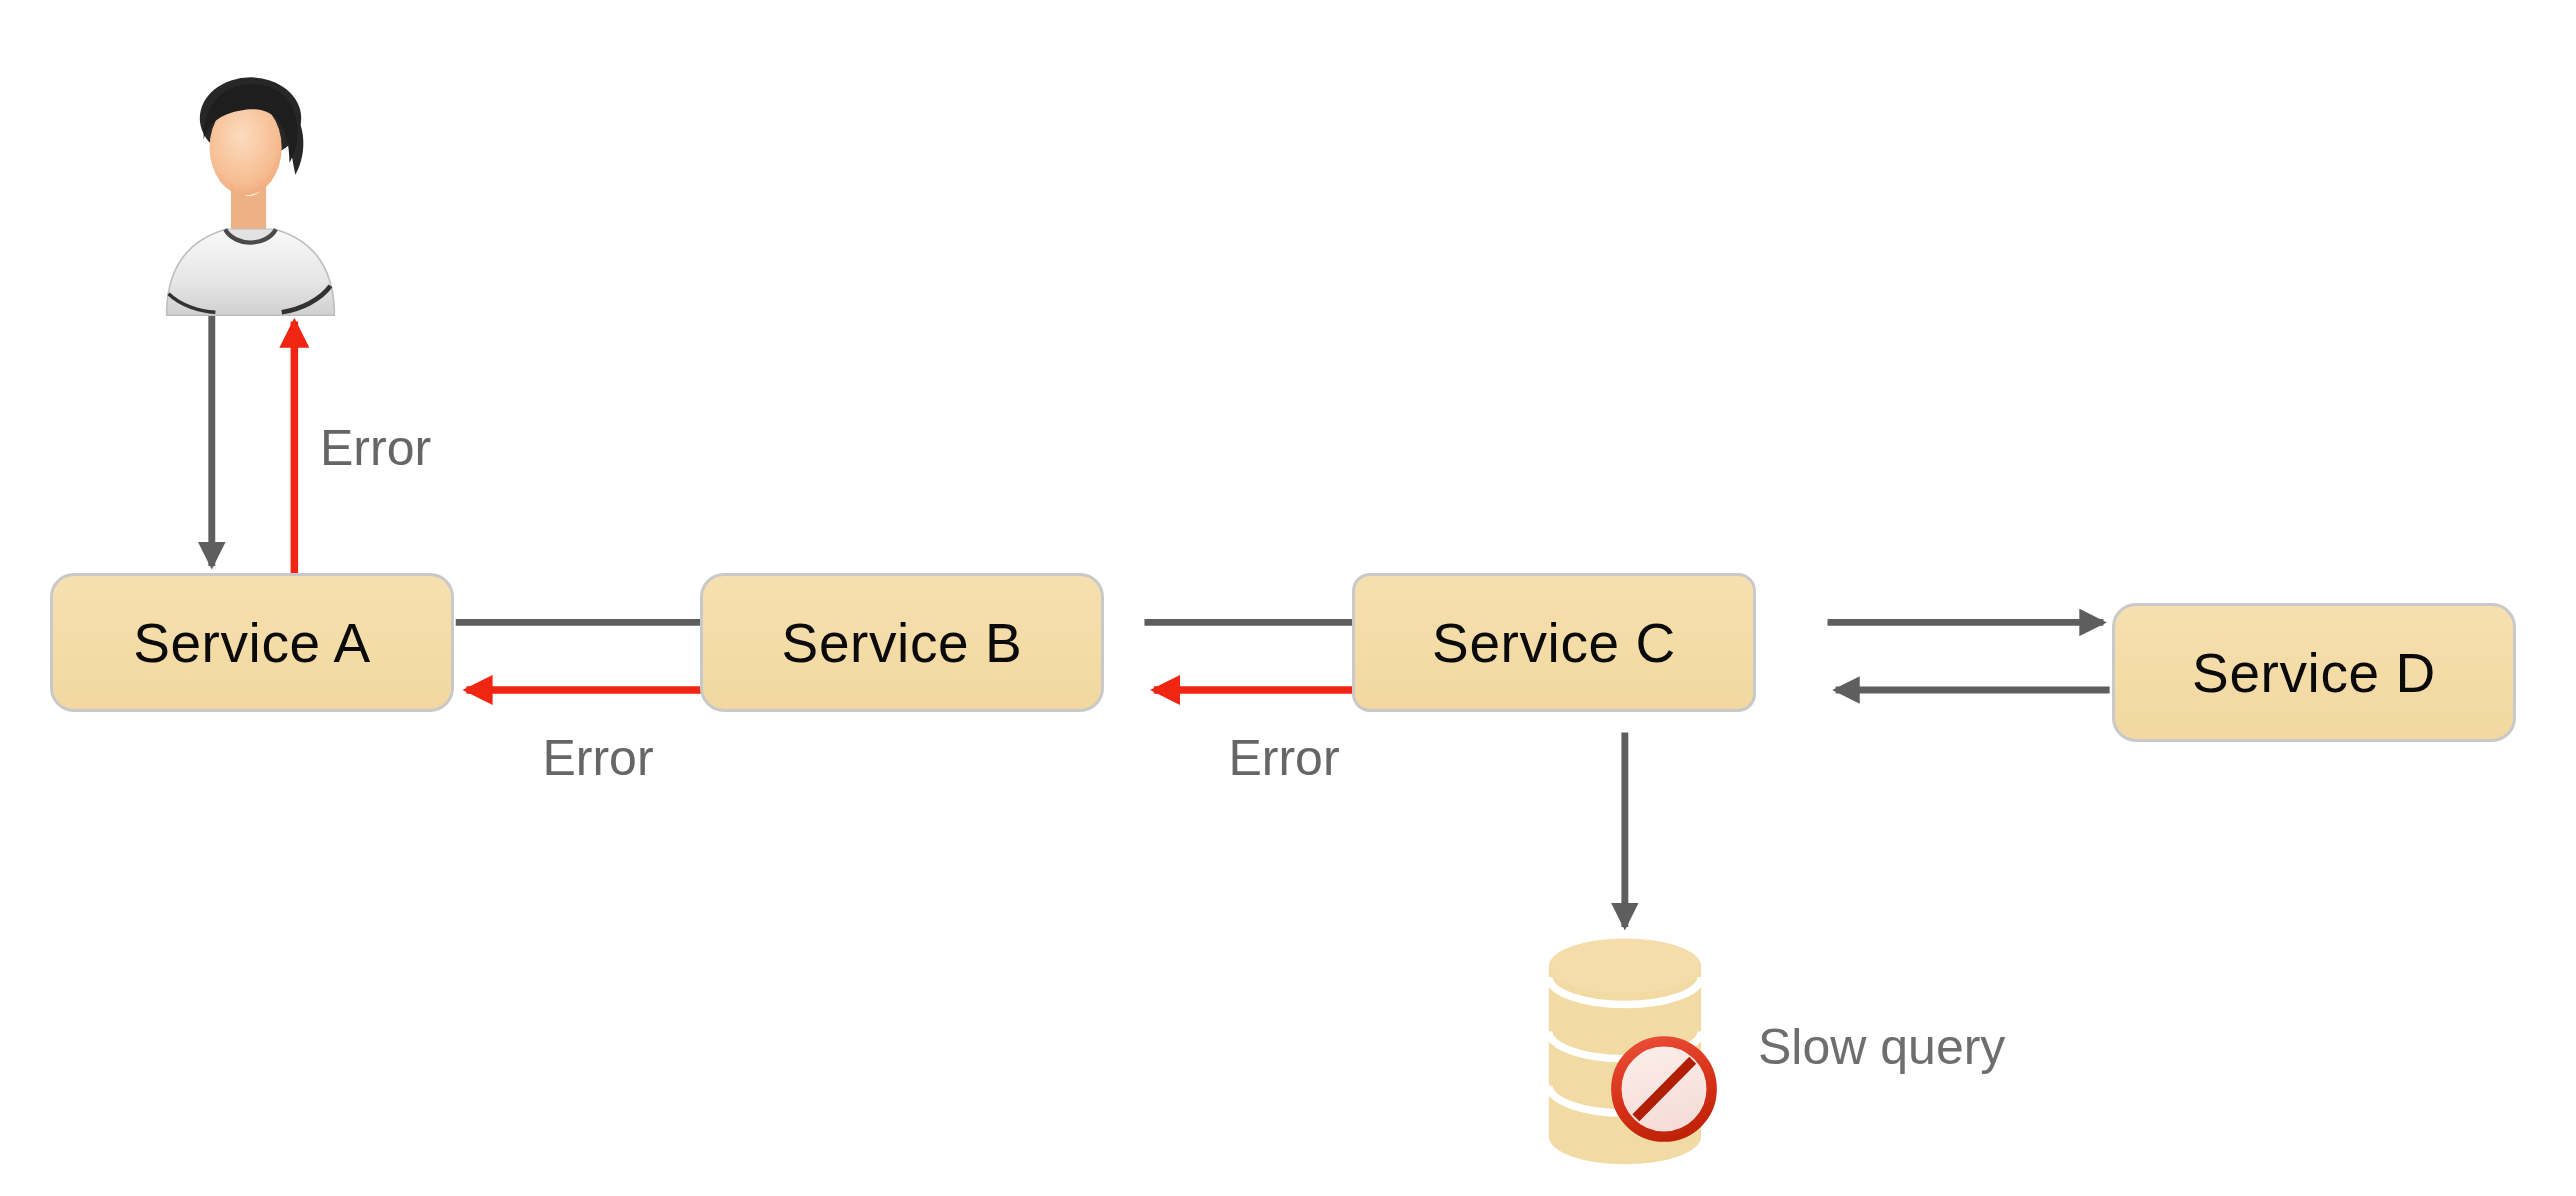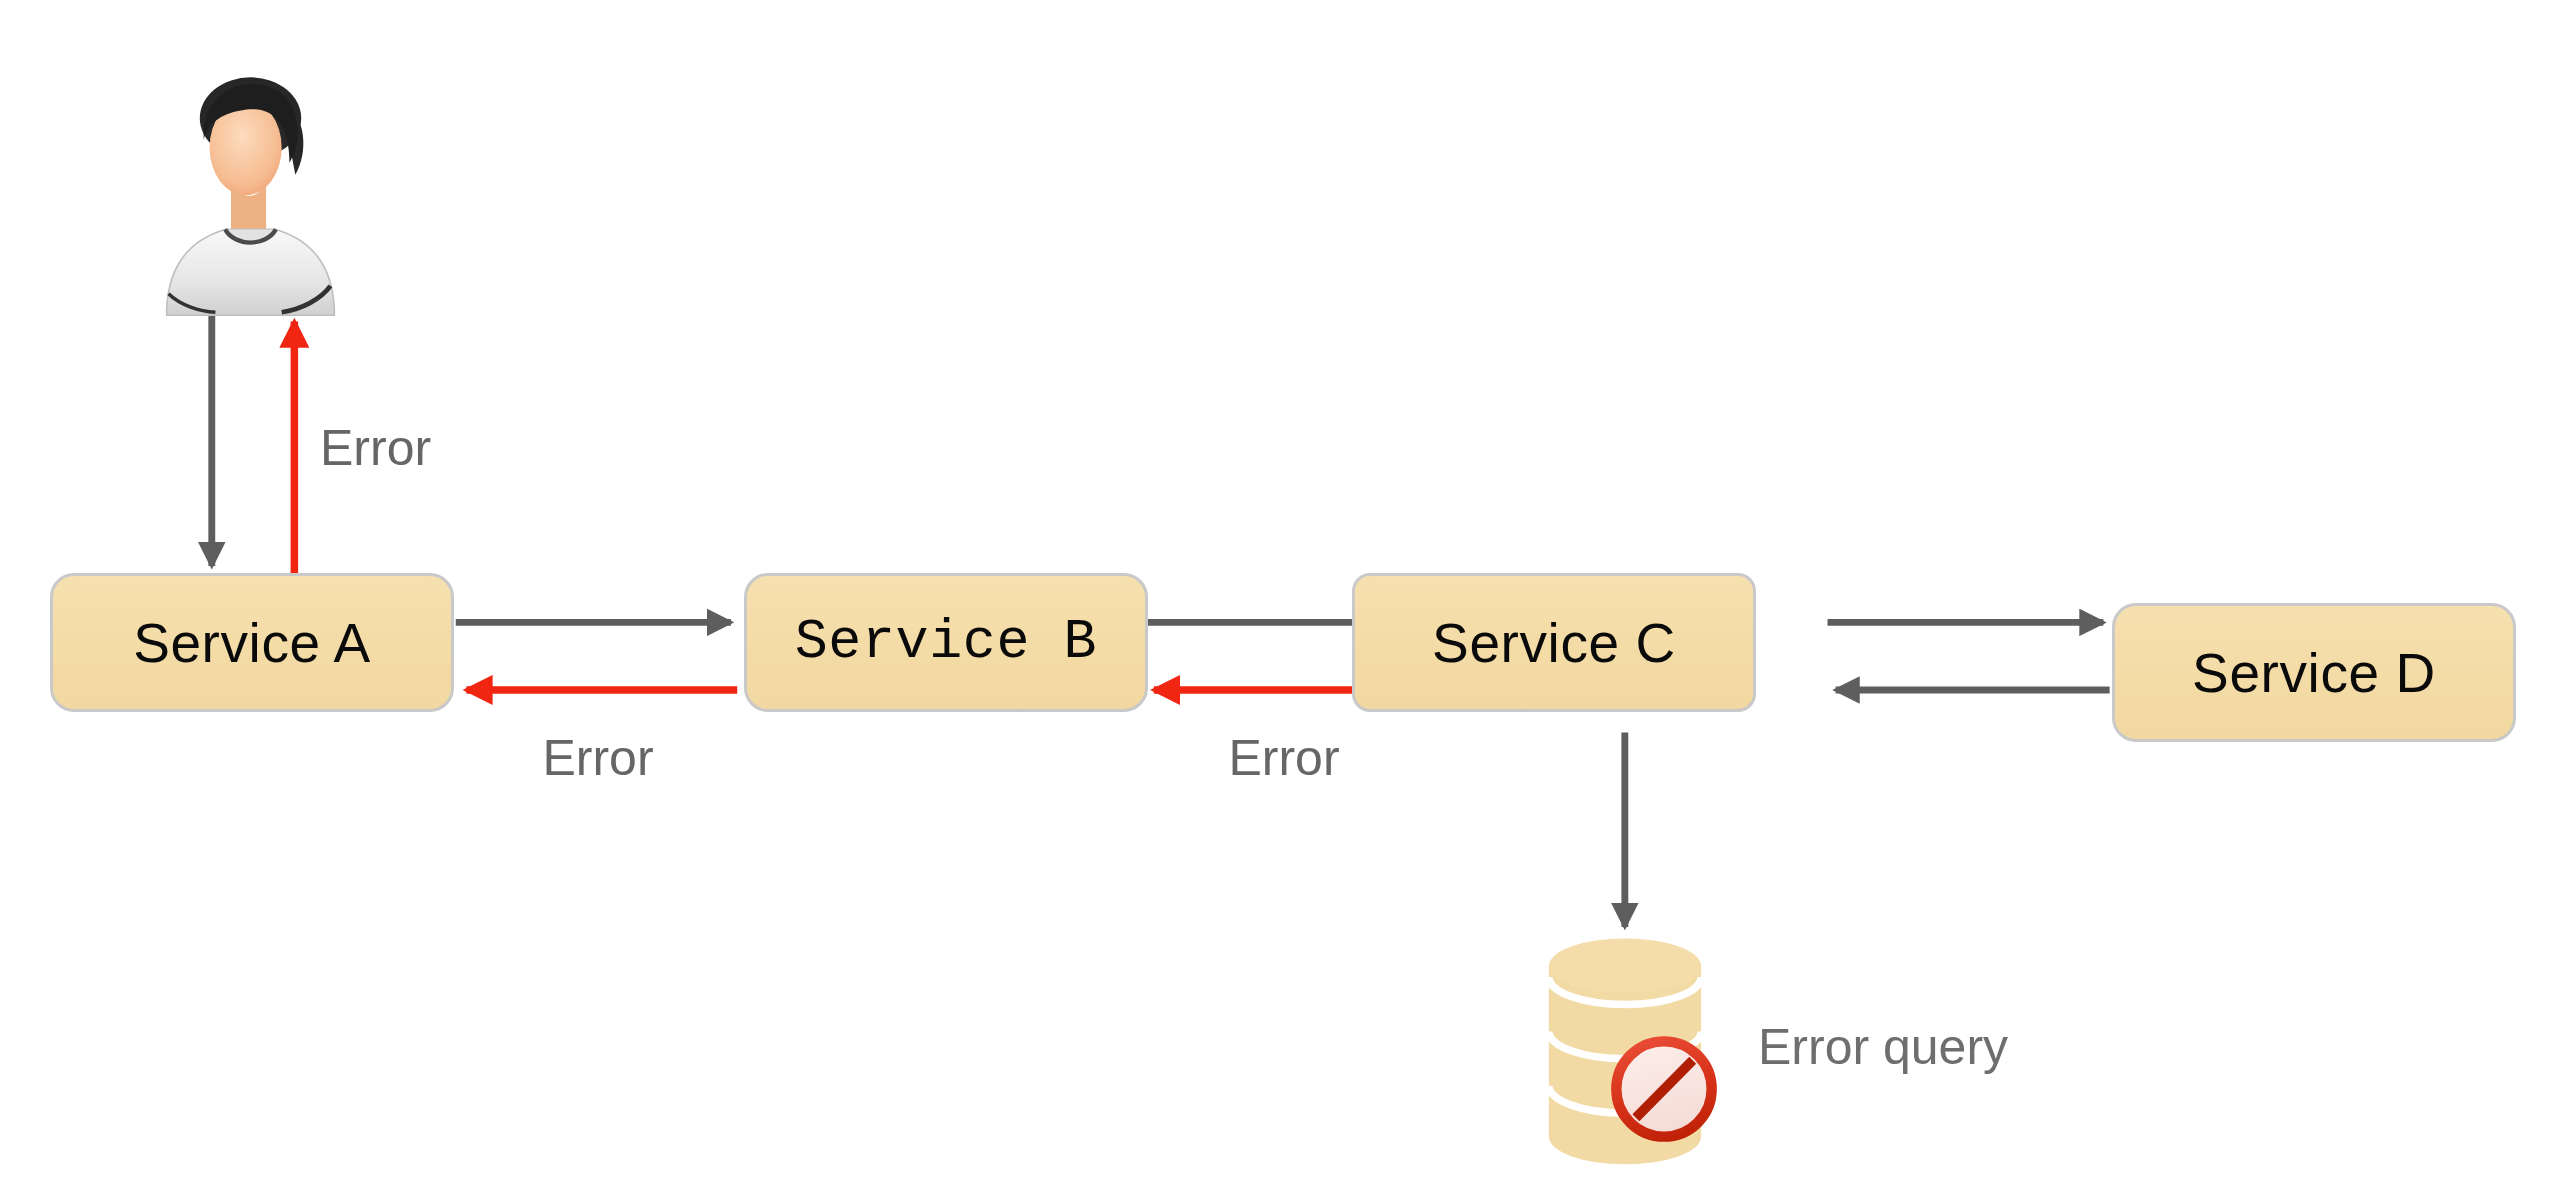--- a/index.html
+++ b/index.html
@@ -32,21 +32,21 @@
     border: 3.1px solid #c9c9c9;
     border-radius: 24px;
     display: flex;
     align-items: center;
     justify-content: center;
     font-size: 55px;
     color: #0a0a0a;
     letter-spacing: 0.6px;
   }
   #node-a { left: 50px; }
-  #node-b { left: 744px; font-family: Liberation Mono, monospace; }
+  #node-b { left: 700px; }
   #node-c { left: 1352px; border-radius: 18px; }
   #node-d { left: 2112px; margin-top: 30px; }
   .edge-label {
     position: absolute;
     font-size: 50px;
     line-height: 1;
     color: #666666;
     white-space: nowrap;
   }
   #error-a-user { left: 320px; top: 423px; }
@@ -166,16 +166,16 @@
       </linearGradient>
       <linearGradient id="innerG" x1="0" y1="0" x2="0.25" y2="1">
         <stop offset="0%" stop-color="#FCEFEC"></stop>
         <stop offset="100%" stop-color="#F6DCD6"></stop>
       </linearGradient>
     </defs>
     <circle cx="90" cy="90" r="78" fill="url(#innerG)" stroke="url(#ringG)" stroke-width="17"></circle>
     <line x1="44" y1="137" x2="137" y2="43" stroke="#B01F04" stroke-width="16"></line>
   </svg>
 
-  <div class="annotation-label">Error query</div>
+  <div class="annotation-label">Slow query</div>
 
 </div>
 
 
 </body></html>

